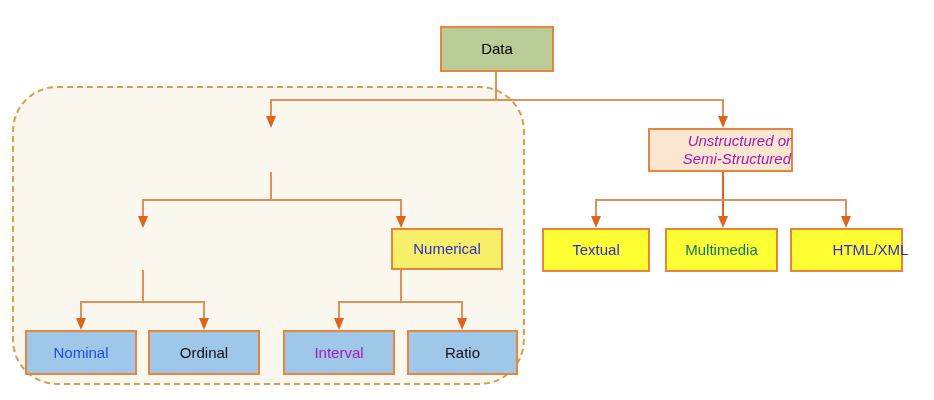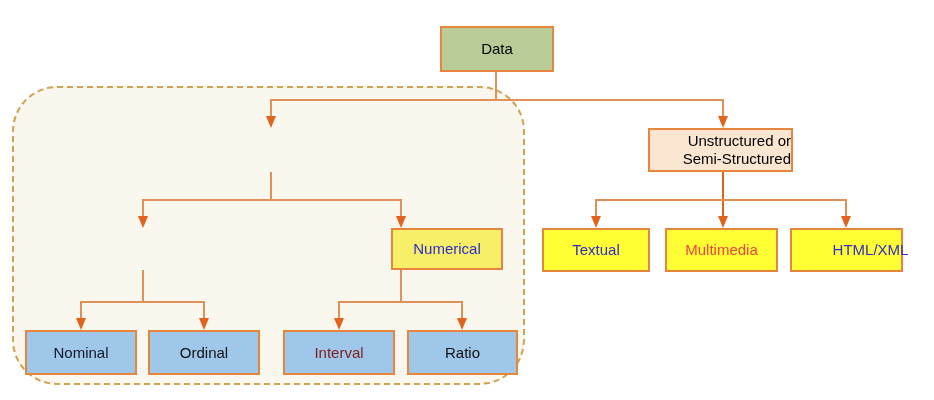--- a/index.html
+++ b/index.html
@@ -86,23 +86,23 @@
   <div class="arrow" style="left:199px; top:318px;"></div>
 
   <div class="line v" style="left:400px; top:270px; height:32px;"></div>
   <div class="line h" style="left:338px; top:301px; width:125px;"></div>
   <div class="line v" style="left:338px; top:302px; height:16px;"></div>
   <div class="arrow" style="left:334px; top:318px;"></div>
   <div class="line v" style="left:461px; top:302px; height:16px;"></div>
   <div class="arrow" style="left:457px; top:318px;"></div>
 
   <div class="node" id="node-data" style="background: rgb(185, 204, 151); color: rgb(0, 0, 0);">Data</div>
-  <div class="node" id="node-unstructured" style="background: rgb(251, 230, 210); color: #000000;">Unstructured or Semi-Structured</div>
+  <div class="node" id="node-unstructured" style="background: rgb(251, 230, 210); color: #a21caf; font-style: italic;">Unstructured or Semi-Structured</div>
   <div class="node" id="node-numerical" style="background: rgb(247, 239, 104); color: rgb(46, 46, 203);">Numerical</div>
-  <div class="node" id="node-nominal" style="background: rgb(158, 199, 234); color: #0f172a;">Nominal</div>
+  <div class="node" id="node-nominal" style="background: rgb(158, 199, 234); color: #1d4ed8;">Nominal</div>
   <div class="node" id="node-ordinal" style="background: rgb(158, 199, 234); color: rgb(17, 17, 17);">Ordinal</div>
-  <div class="node" id="node-interval" style="background: rgb(158, 199, 234); color: #7f1d1d;">Interval</div>
+  <div class="node" id="node-interval" style="background: rgb(158, 199, 234); color: #a21caf;">Interval</div>
   <div class="node" id="node-ratio" style="background: rgb(158, 199, 234); color: rgb(17, 17, 17);">Ratio</div>
   <div class="node" id="node-textual" style="background: rgb(255, 255, 51); color: rgb(46, 46, 203);">Textual</div>
-  <div class="node" id="node-multimedia" style="background: rgb(255, 255, 51); color: #ef4444;">Multimedia</div>
+  <div class="node" id="node-multimedia" style="background: rgb(255, 255, 51); color: #0f766e;">Multimedia</div>
   <div class="node" id="node-htmlxml" style="background: rgb(255, 255, 51); color: rgb(46, 46, 203); padding-left: 48px;">HTML/XML</div>
 
 </div>
 
 </body></html>

